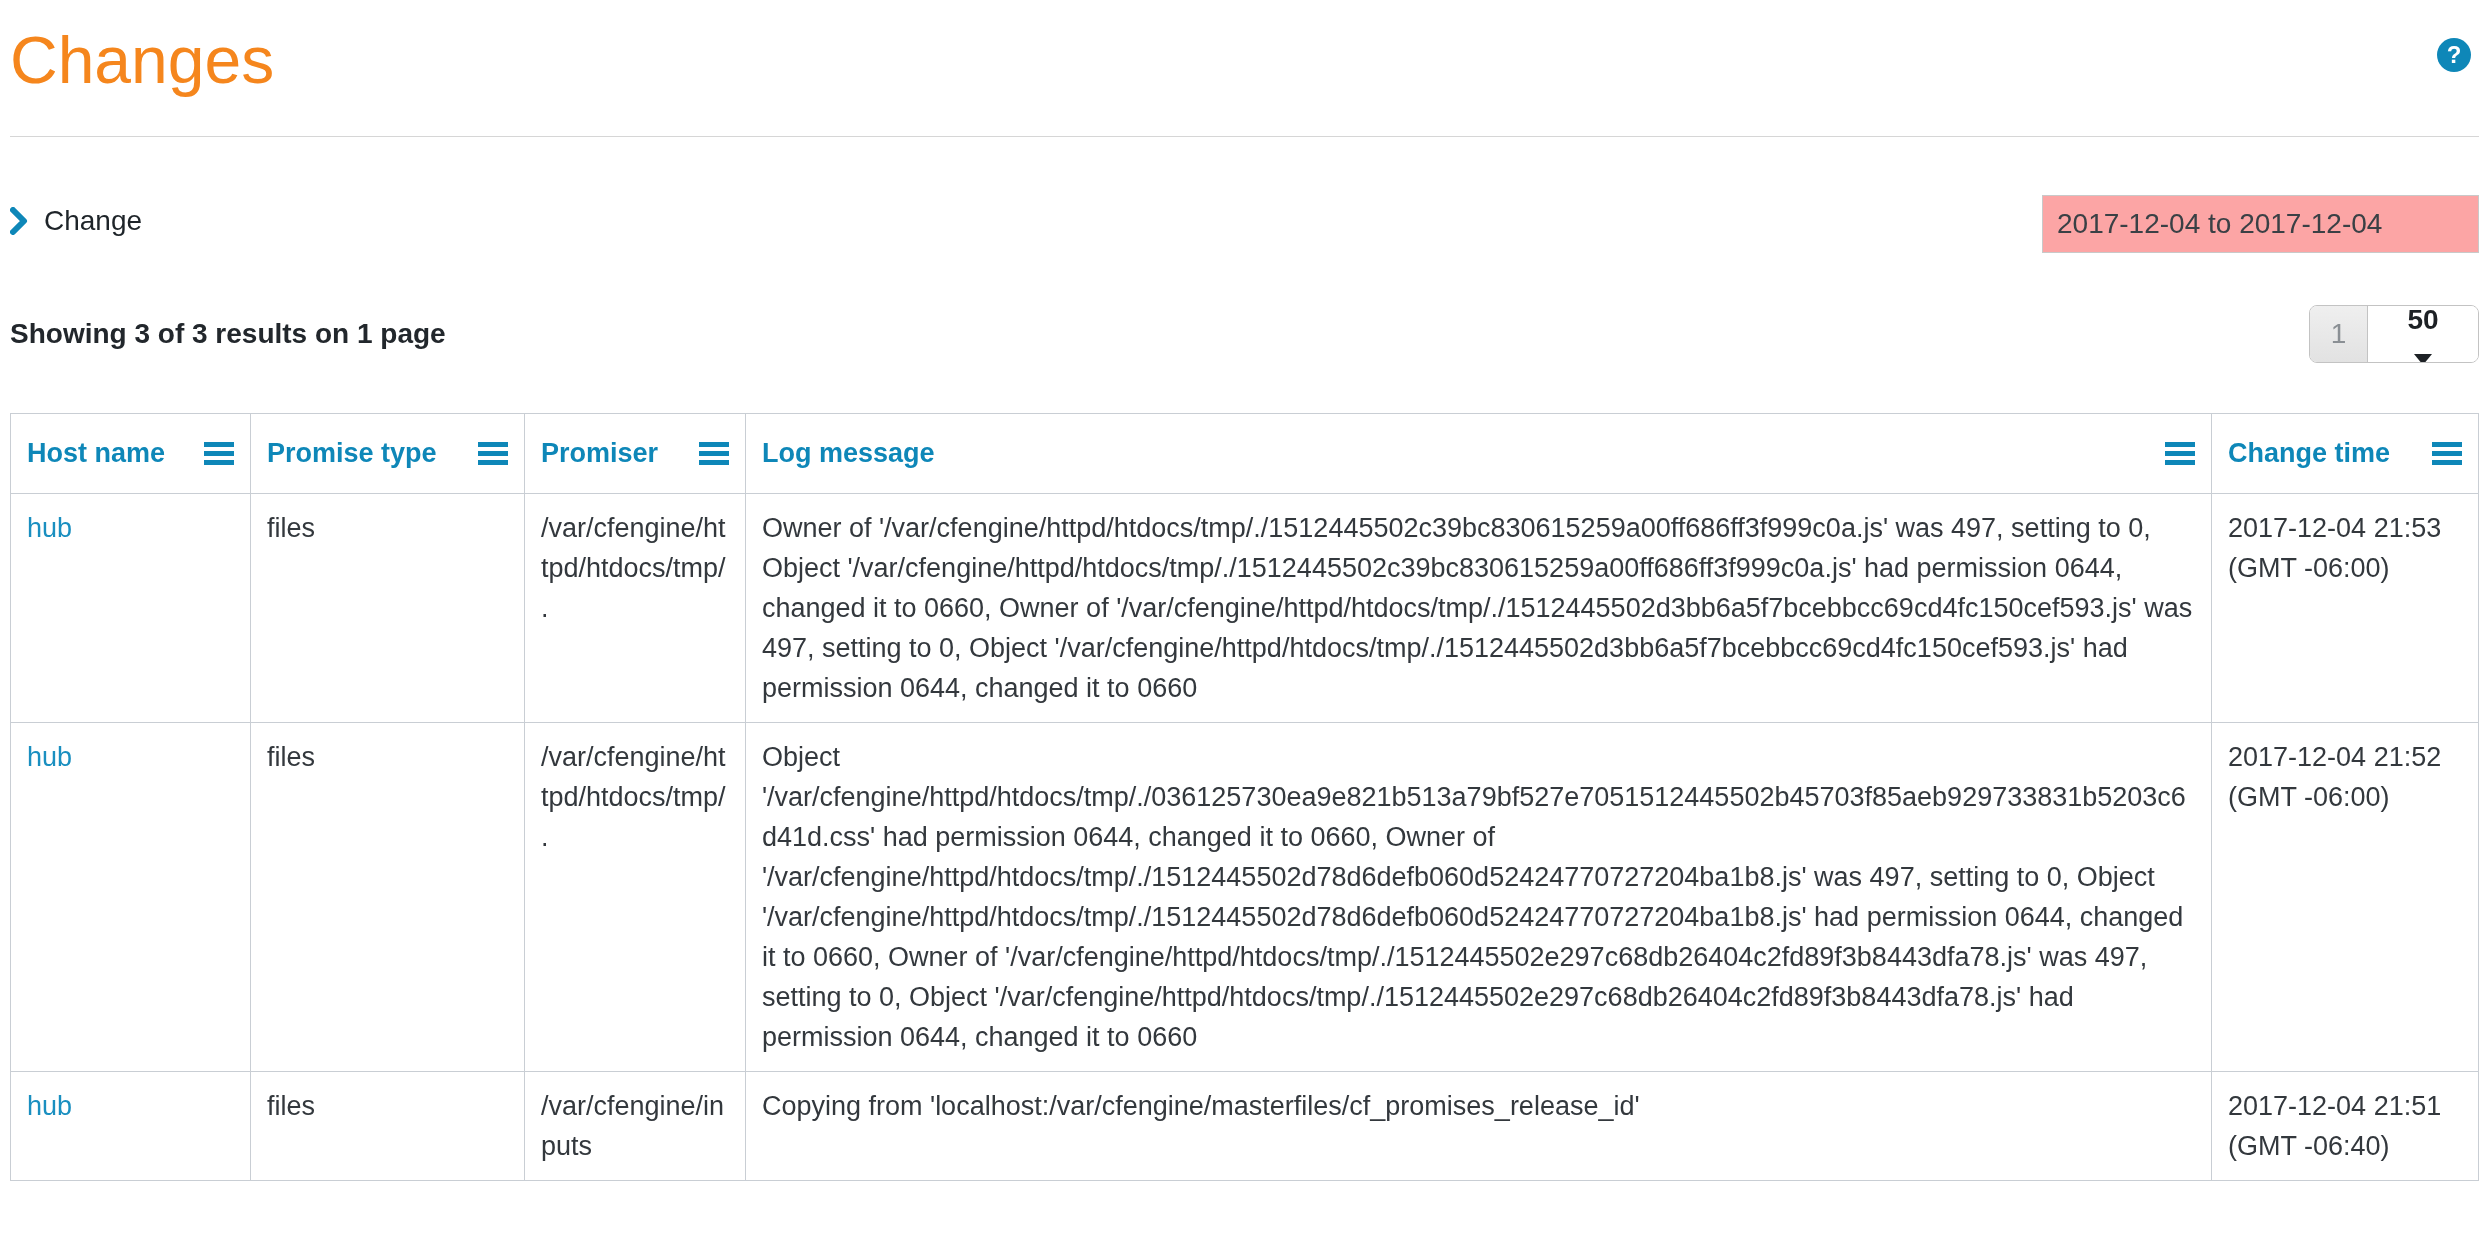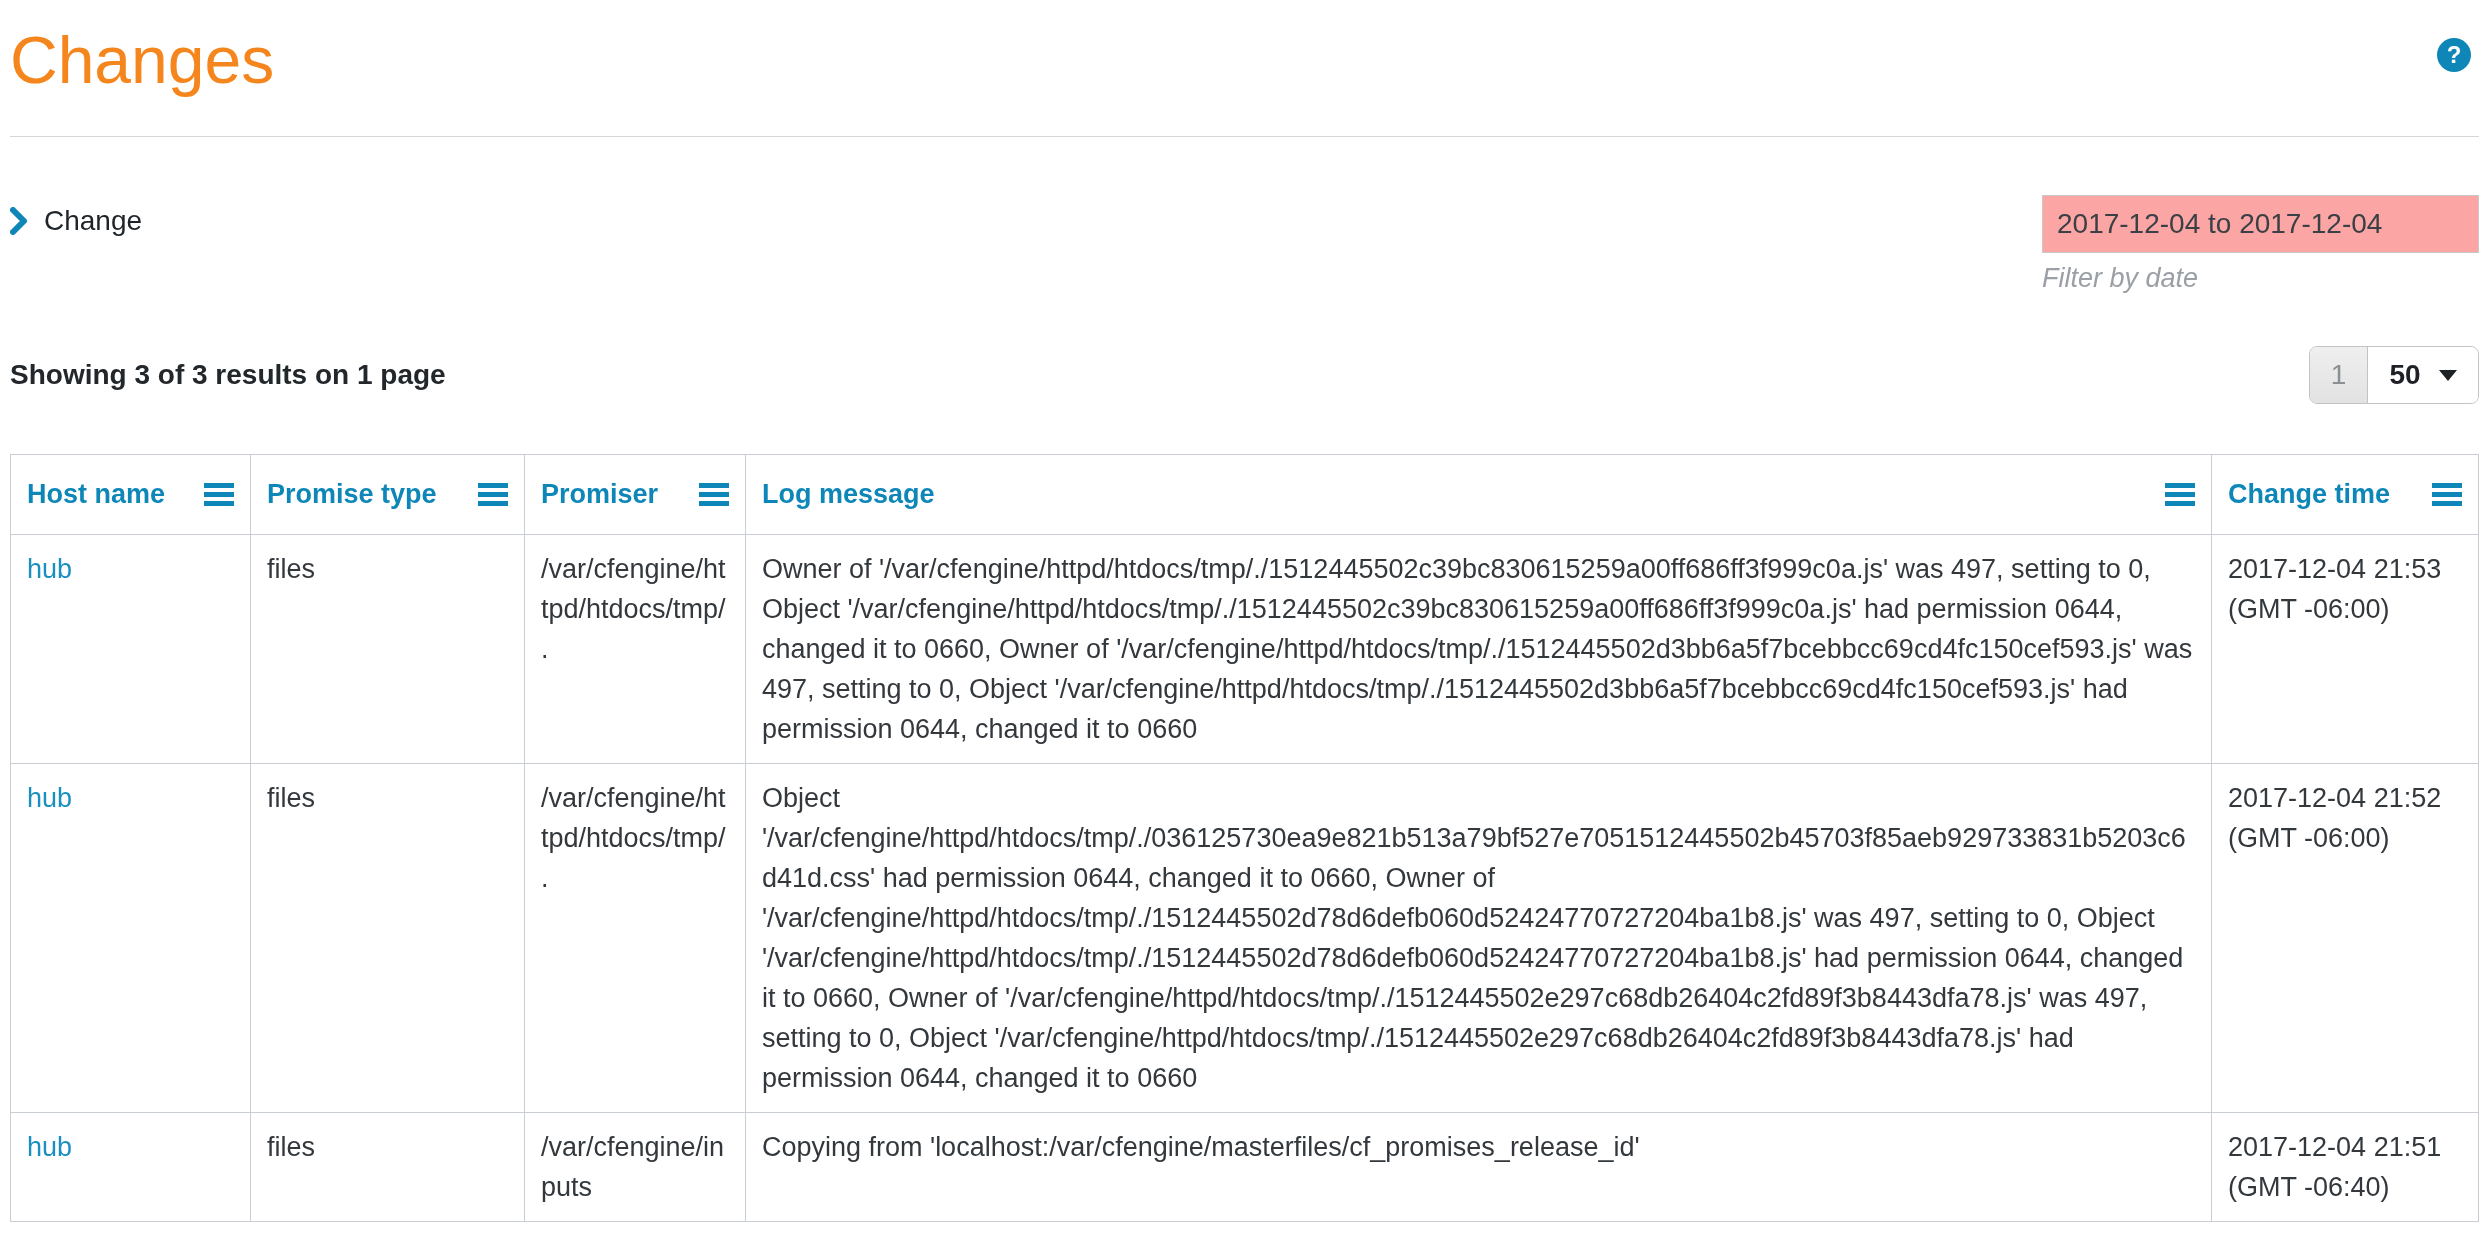--- a/index.html
+++ b/index.html
@@ -50,21 +50,21 @@
   .results-summary{font-size:28px;font-weight:600;color:#22272c;}
   .pager{display:flex;border:1px solid #c3c3c3;border-radius:8px;overflow:hidden;height:58px;}
   .pager-page{
     width:58px;background:linear-gradient(#efefef,#e2e2e2);
     color:#8a8f94;font-size:28px;display:flex;align-items:center;justify-content:center;
     border-right:1px solid #c3c3c3;cursor:pointer;
   }
   .pager-size{
     min-width:110px;background:#fff;color:#1d2125;font-size:28px;font-weight:600;
     display:flex;align-items:center;justify-content:center;gap:18px;
-    padding:0 18px;cursor:pointer;
+    padding:0 18px;cursor:pointer;flex-direction:column;
   }
   .caret-down-icon{
     width:0;height:0;border-left:9px solid transparent;border-right:9px solid transparent;
     border-top:11px solid #1d2125;display:inline-block;
   }
 
   
   table.changes{
     margin-top:50px;width:100%;border-collapse:collapse;
     border:1px solid var(--border-gray);
@@ -101,21 +101,20 @@
     <div class="filters-toggle">
       <span class="chevron-icon">
         <svg width="18" height="28" viewBox="0 0 18 28">
           <polyline points="3,3 14,14 3,25" fill="none" stroke="#0e87b8" stroke-width="6" stroke-linecap="round" stroke-linejoin="round"></polyline>
         </svg>
       </span>
       <span class="filters-label">Change</span>
     </div>
     <div class="date-filter">
       <input class="date-input" type="text" value="2017-12-04 to 2017-12-04" style="">
-      <div class="date-hint">Filter by date</div>
     </div>
   </div>
 
   <div class="results-row">
     <div class="results-summary">Showing 3 of 3 results on 1 page</div>
     <div class="pager">
       <div class="pager-page">1</div>
       <div class="pager-size">
         <span>50</span>
         <span class="caret-down-icon"></span>

